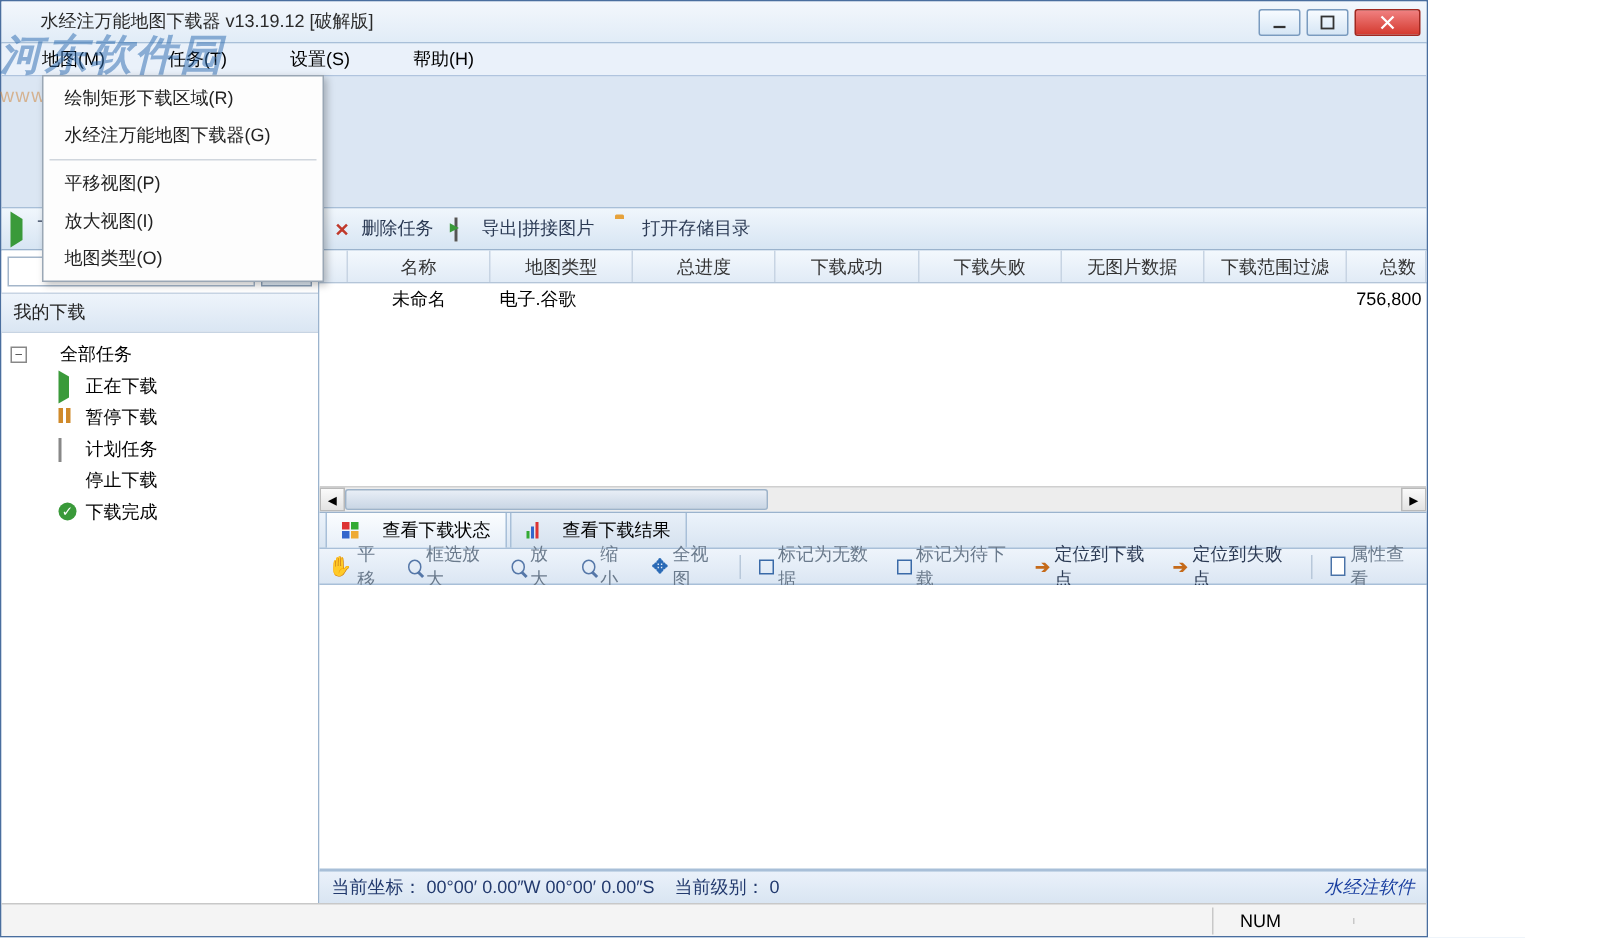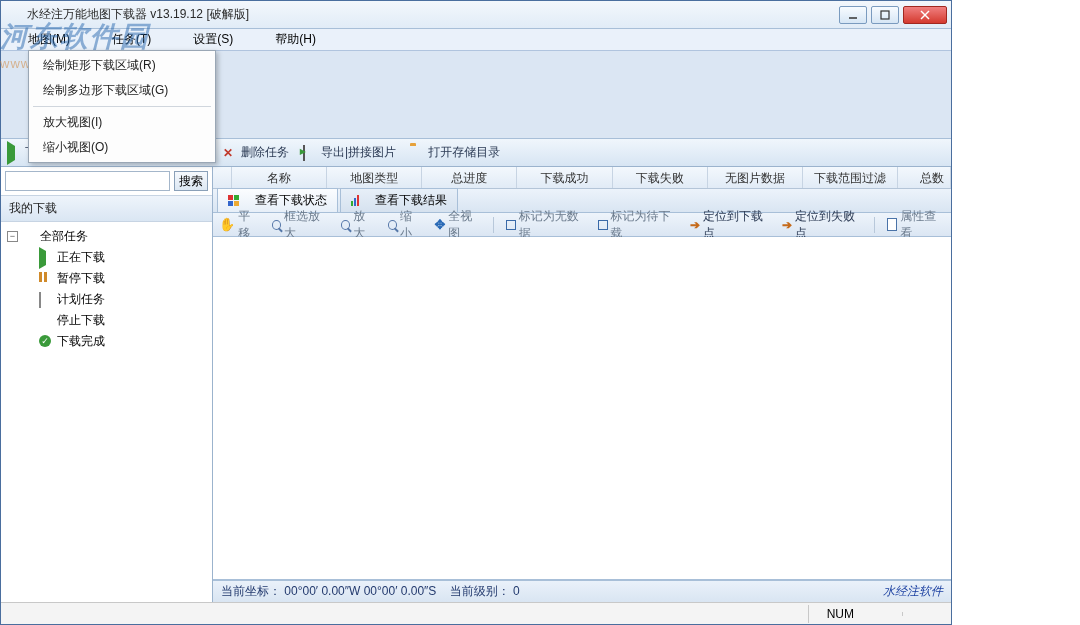--- a/index.html
+++ b/index.html
@@ -216,20 +216,40 @@
         <div class="gh-cell c1">名称</div>
         <div class="gh-cell c2">地图类型</div>
         <div class="gh-cell c3">总进度</div>
         <div class="gh-cell c4">下载成功</div>
         <div class="gh-cell c5">下载失败</div>
         <div class="gh-cell c6">无图片数据</div>
         <div class="gh-cell c7">下载范围过滤</div>
         <div class="gh-cell c8">总数</div>
       </div>
 
+      <div class="grid-body">
+        <div class="grid-row">
+          <div class="gb-cell c0"><span class="ic-stop" style="width:8px;height:8px;"></span></div>
+          <div class="gb-cell c1">未命名</div>
+          <div class="gb-cell c2">电子.谷歌</div>
+          <div class="gb-cell c3"></div>
+          <div class="gb-cell c4"></div>
+          <div class="gb-cell c5"></div>
+          <div class="gb-cell c6"></div>
+          <div class="gb-cell c7"></div>
+          <div class="gb-cell c8" style="text-align:right;">756,800</div>
+        </div>
+        <div class="hscroll">
+          <div class="arrow">◂</div>
+          <div class="track">
+              <div class="thumb"></div>
+            </div>
+          <div class="arrow">▸</div>
+        </div>
+      </div>
 
       <div class="tabs-bar">
         <div class="tab">
             <span class="ic-grid4">
               <span></span>
               <span></span>
               <span></span>
               <span></span>
             </span>
             <span>查看下载状态</span>
@@ -310,17 +330,18 @@
   </div>
 </div>
 
 <div class="watermark">
   <div class="wm-text">河东软件园</div>
   <div class="wm-url">www.pc0359.cn</div>
 </div>
 
 <div class="dropdown">
   <div class="dd-item">绘制矩形下载区域(R)</div>
-  <div class="dd-item">绘制多边形下载区域(G)</div>
+  <div class="dd-item">水经注万能地图下载器(G)</div>
   <div class="dd-sep"></div>
+  <div class="dd-item">平移视图(P)</div>
   <div class="dd-item">放大视图(I)</div>
-  <div class="dd-item">缩小视图(O)</div>
+  <div class="dd-item">地图类型(O)</div>
 </div>
 
 </body></html>

